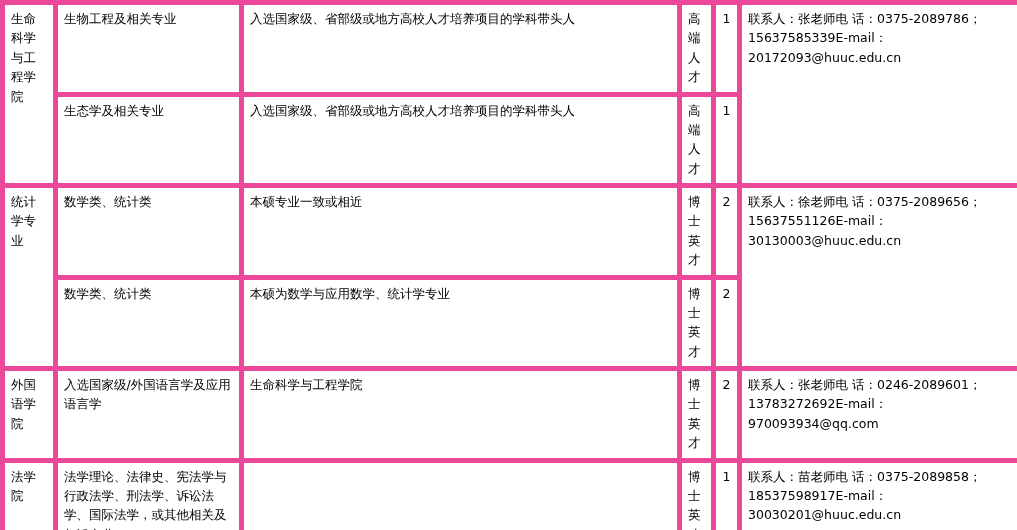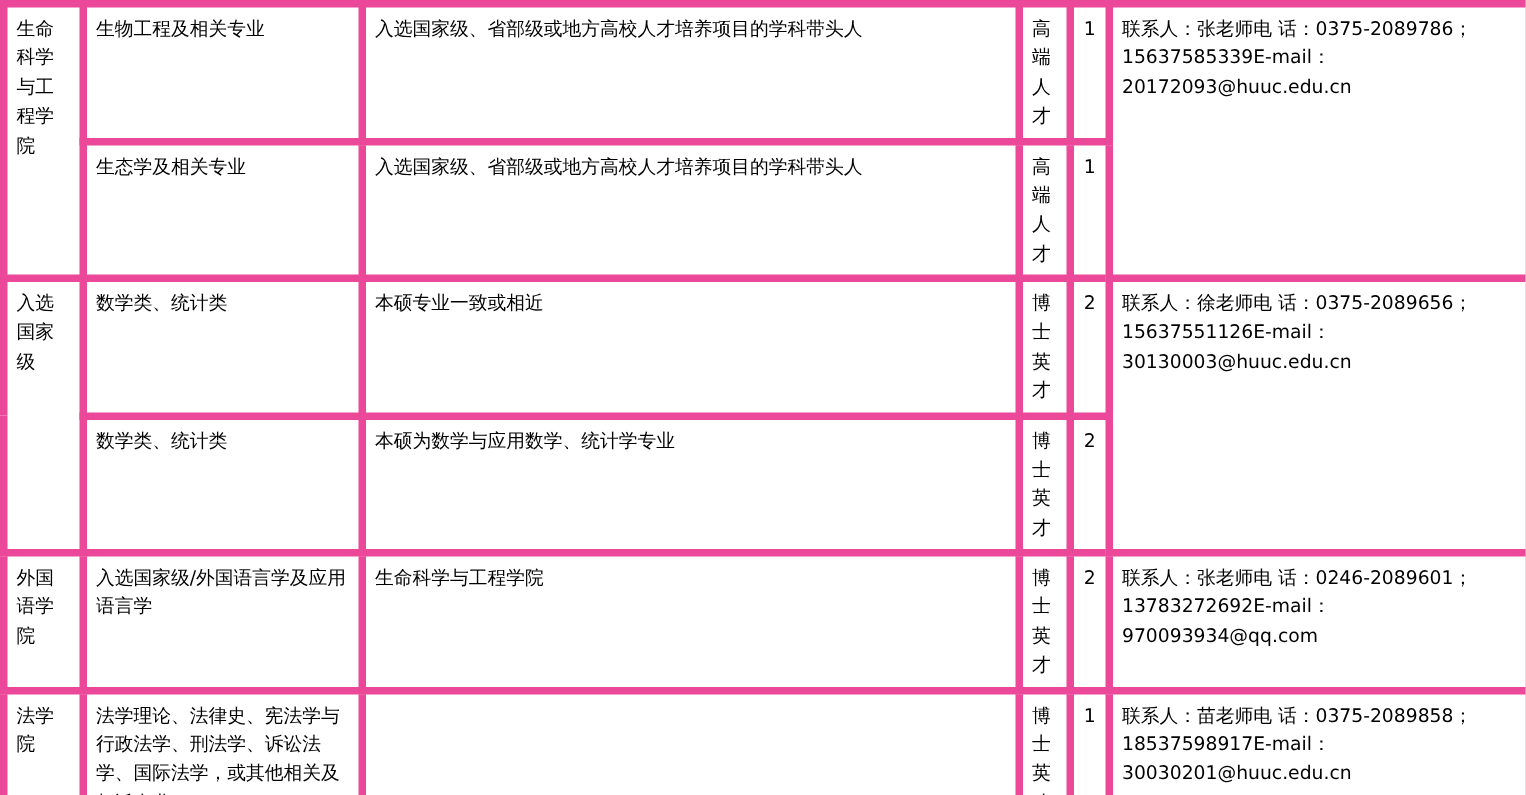--- a/index.html
+++ b/index.html
@@ -85,21 +85,21 @@
     </tr>
 
     <tr>
       <td>生态学及相关专业</td>
       <td>入选国家级、省部级或地方高校人才培养项目的学科带头人</td>
       <td class="type">高端人才</td>
       <td class="num">1</td>
     </tr>
 
     <tr>
-      <td class="college" rowspan="2">入选国家级</td>
+      <td class="college" rowspan="2">统计学专业</td>
       <td>数学类、统计类</td>
       <td>本硕专业一致或相近</td>
       <td class="type">博士英才</td>
       <td class="num">2</td>
       <td class="contact" rowspan="2">联系人：徐老师电 话：0375-2089656；15637551126E-mail：30130003@huuc.edu.cn</td>
     </tr>
 
     <tr>
       <td>数学类、统计类</td>
       <td>本硕为数学与应用数学、统计学专业</td>

